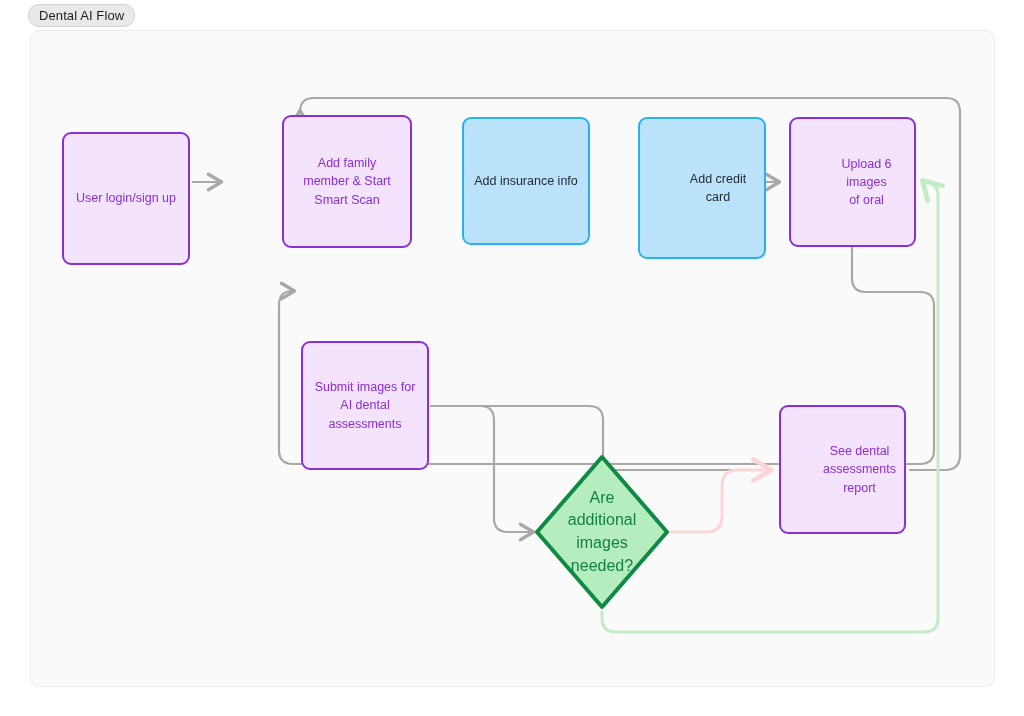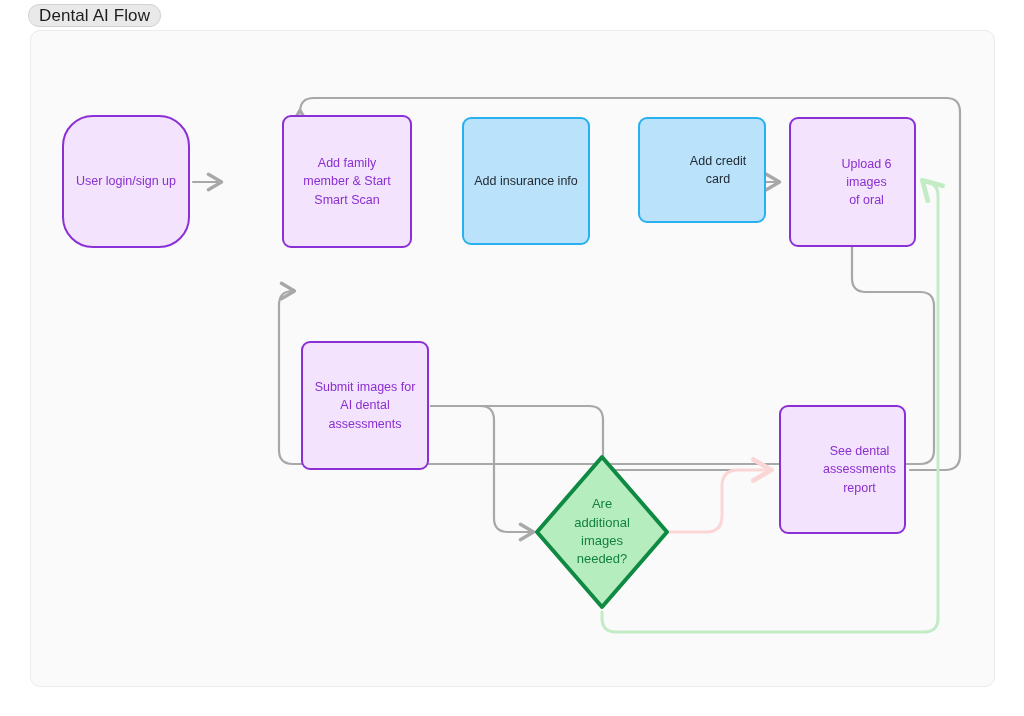--- a/index.html
+++ b/index.html
@@ -22,21 +22,21 @@
     position: absolute;
     left: 28px;
     top: 4px;
     height: 21px;
     padding: 0 10px;
     display: flex;
     align-items: center;
     background: #e9e9e9;
     border: 1px solid #d2d2d2;
     border-radius: 11px;
-    font-size: 17px;
+    font-size: 13px;
     color: #1d1d1f;
     letter-spacing: 0.1px;
     white-space: nowrap;
     z-index: 40;
   }
 
   
   .canvas-panel {
     position: absolute;
     left: 30px;
@@ -99,21 +99,21 @@
   }
   .diamond-wrap svg { display: block; }
   .diamond-text {
     position: absolute;
     left: 0; top: 0;
     width: 100%; height: 100%;
     display: flex;
     align-items: center;
     justify-content: center;
     text-align: center;
-    font-size: 13px;
+    font-size: 16px;
     color: #12823f;
     line-height: 1.42;
     white-space: pre-line;
     pointer-events: none;
   }
 </style>
 </head>
 <body>
 
 <div id="screen">
@@ -157,35 +157,35 @@
 
       <path d="M431,406 L589,406 Q603,406 603,420 L603,462 L610,470 L737,470" stroke="#a8a8a8" stroke-width="2.2"></path>
 
       <path d="M668,532 L706,532 Q722,532 722,516 L722,486 Q722,470 738,470 L772,470" stroke="#fbd6d6" stroke-width="3" marker-end="url(#ah-pink)"></path>
 
       <path d="M602,612 L602,618 Q602,632 616,632 L924,632 Q938,632 938,618
                L938,196 Q938,182 924,182 L922,180" stroke="#c3ecc6" stroke-width="3" marker-end="url(#ah-green)"></path>
     </g>
   </svg>
 
-  <div class="node purple" style="left:62px; top:115px; width:128px; height:133px;border-radius:31px;">
+  <div class="node purple" style="left:62px; top:132px; width:128px; height:133px;">
     <span class="node-label">User login/sign up</span>
   </div>
 
   <div class="node purple" style="left:238px; top:115px; width:130px; height:133px;margin-left:44px;">
     <span class="node-label">Add family
 member &amp; Start
 Smart Scan</span>
   </div>
 
   <div class="node blue" style="left:414px; top:117px; width:128px; height:128px;">
     <span class="node-label">Add insurance info</span>
   </div>
 
-  <div class="node blue" style="left:590px; top:117px; width:128px; height:106px;padding-left:40px;">
+  <div class="node blue" style="left:590px; top:117px; width:128px; height:142px;padding-left:40px;">
     <span class="node-label">Add credit card</span>
   </div>
 
   <div class="node purple" style="left:789px; top:117px; width:127px; height:130px;padding-left:36px;">
     <span class="node-label">Upload 6 images
 of oral</span>
   </div>
 
   <div class="node purple" style="left:301px; top:341px; width:128px; height:129px;justify-content:center;">
     <span class="node-label">Submit images for

